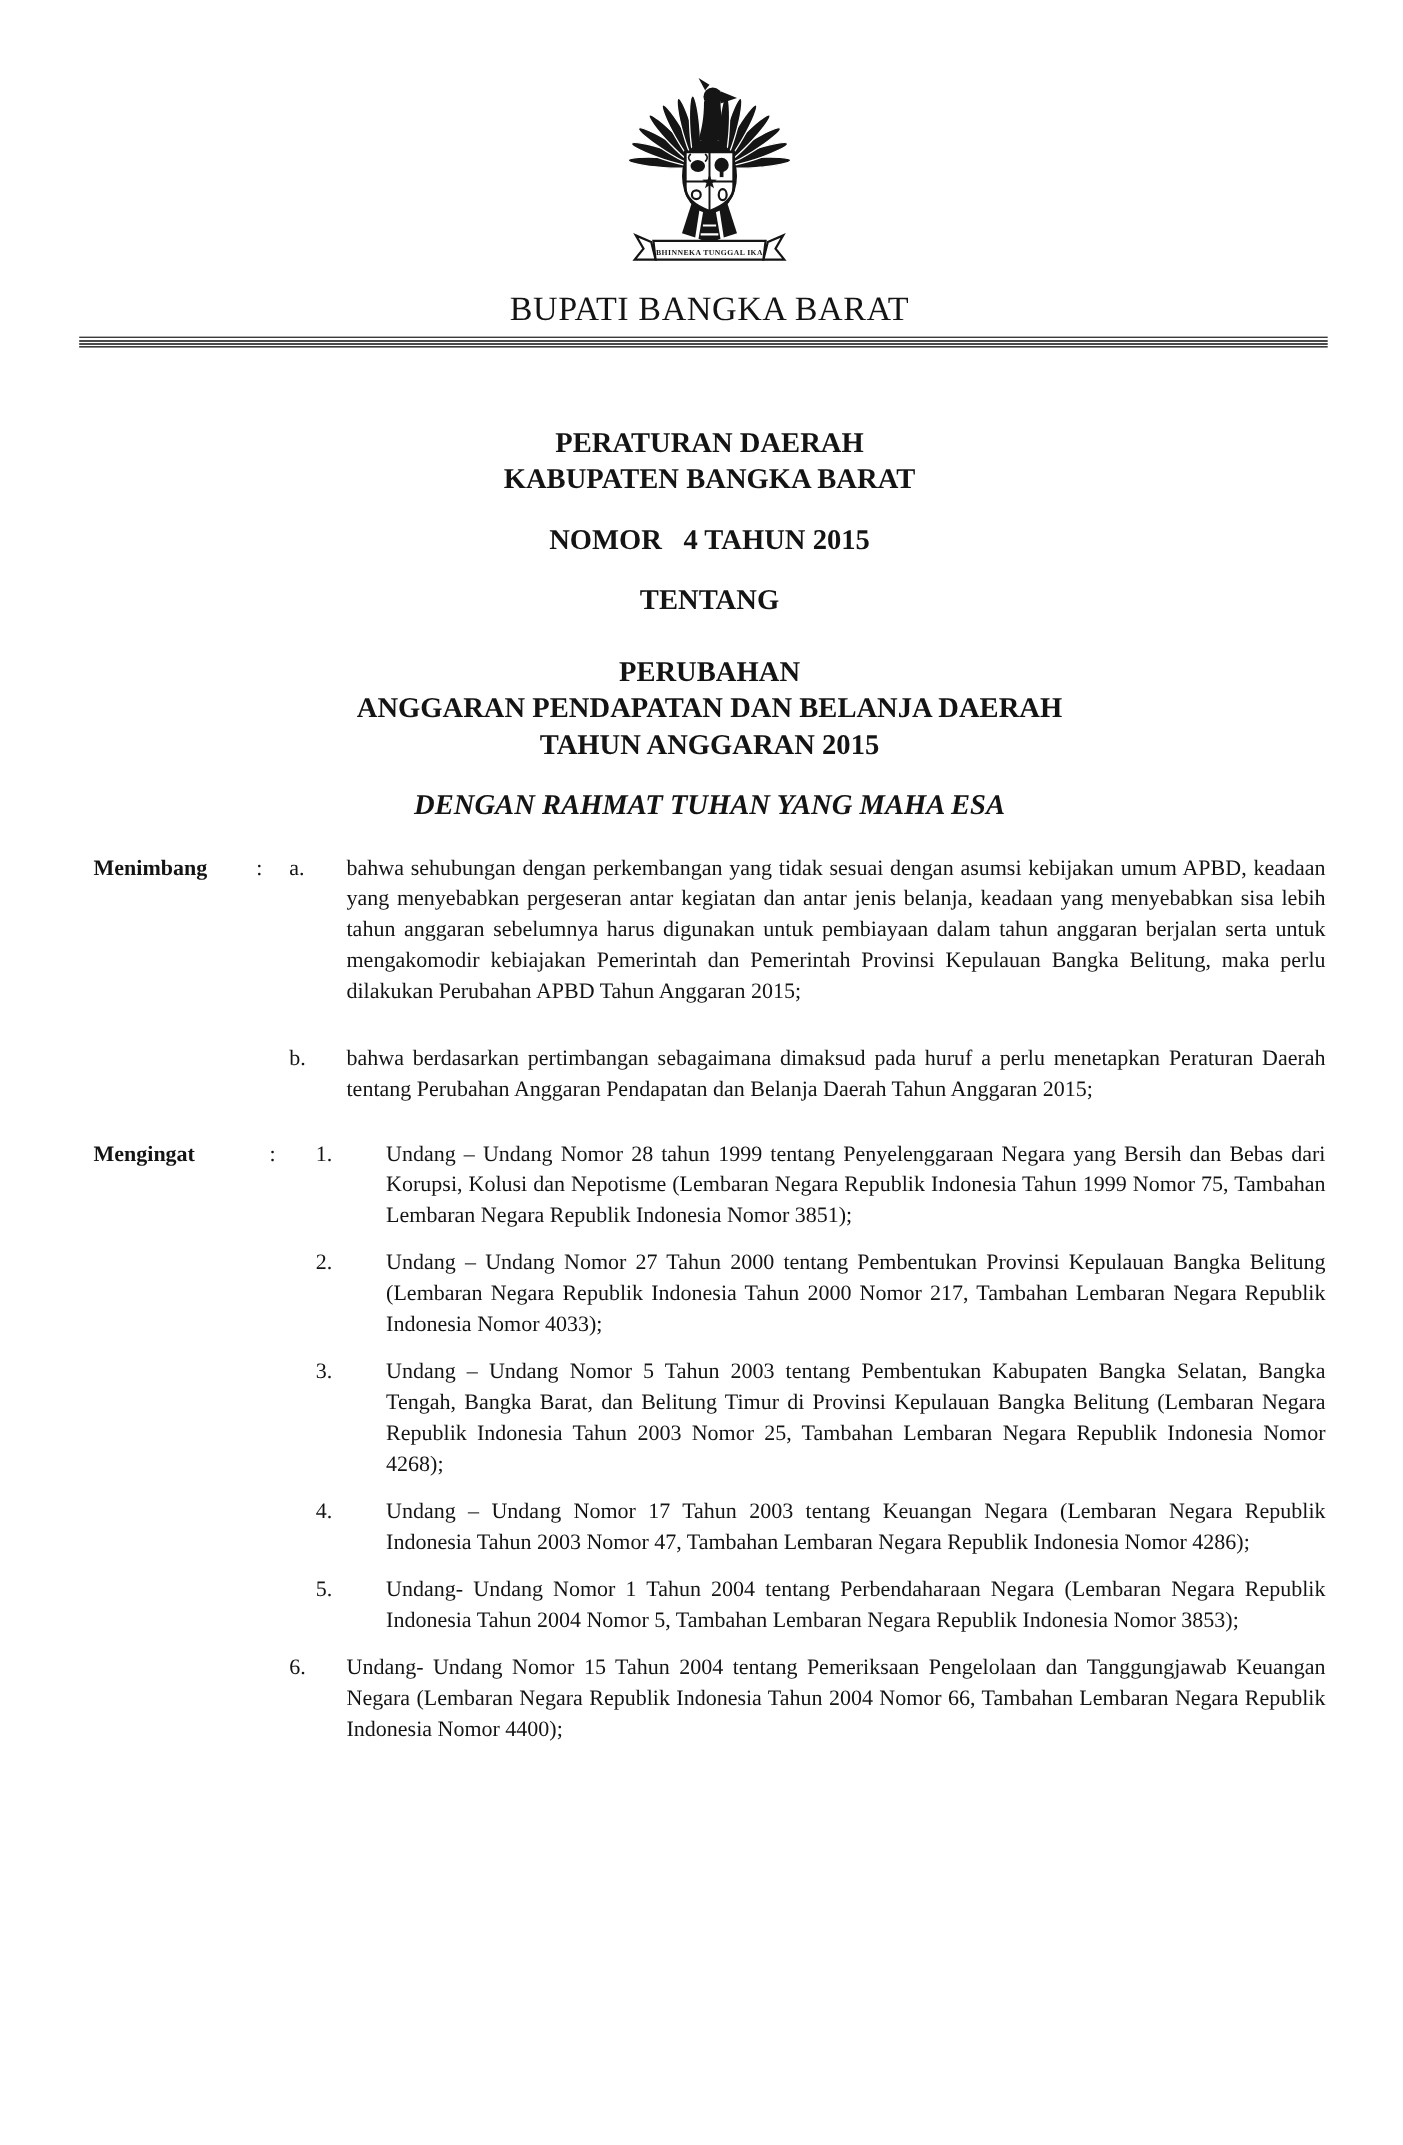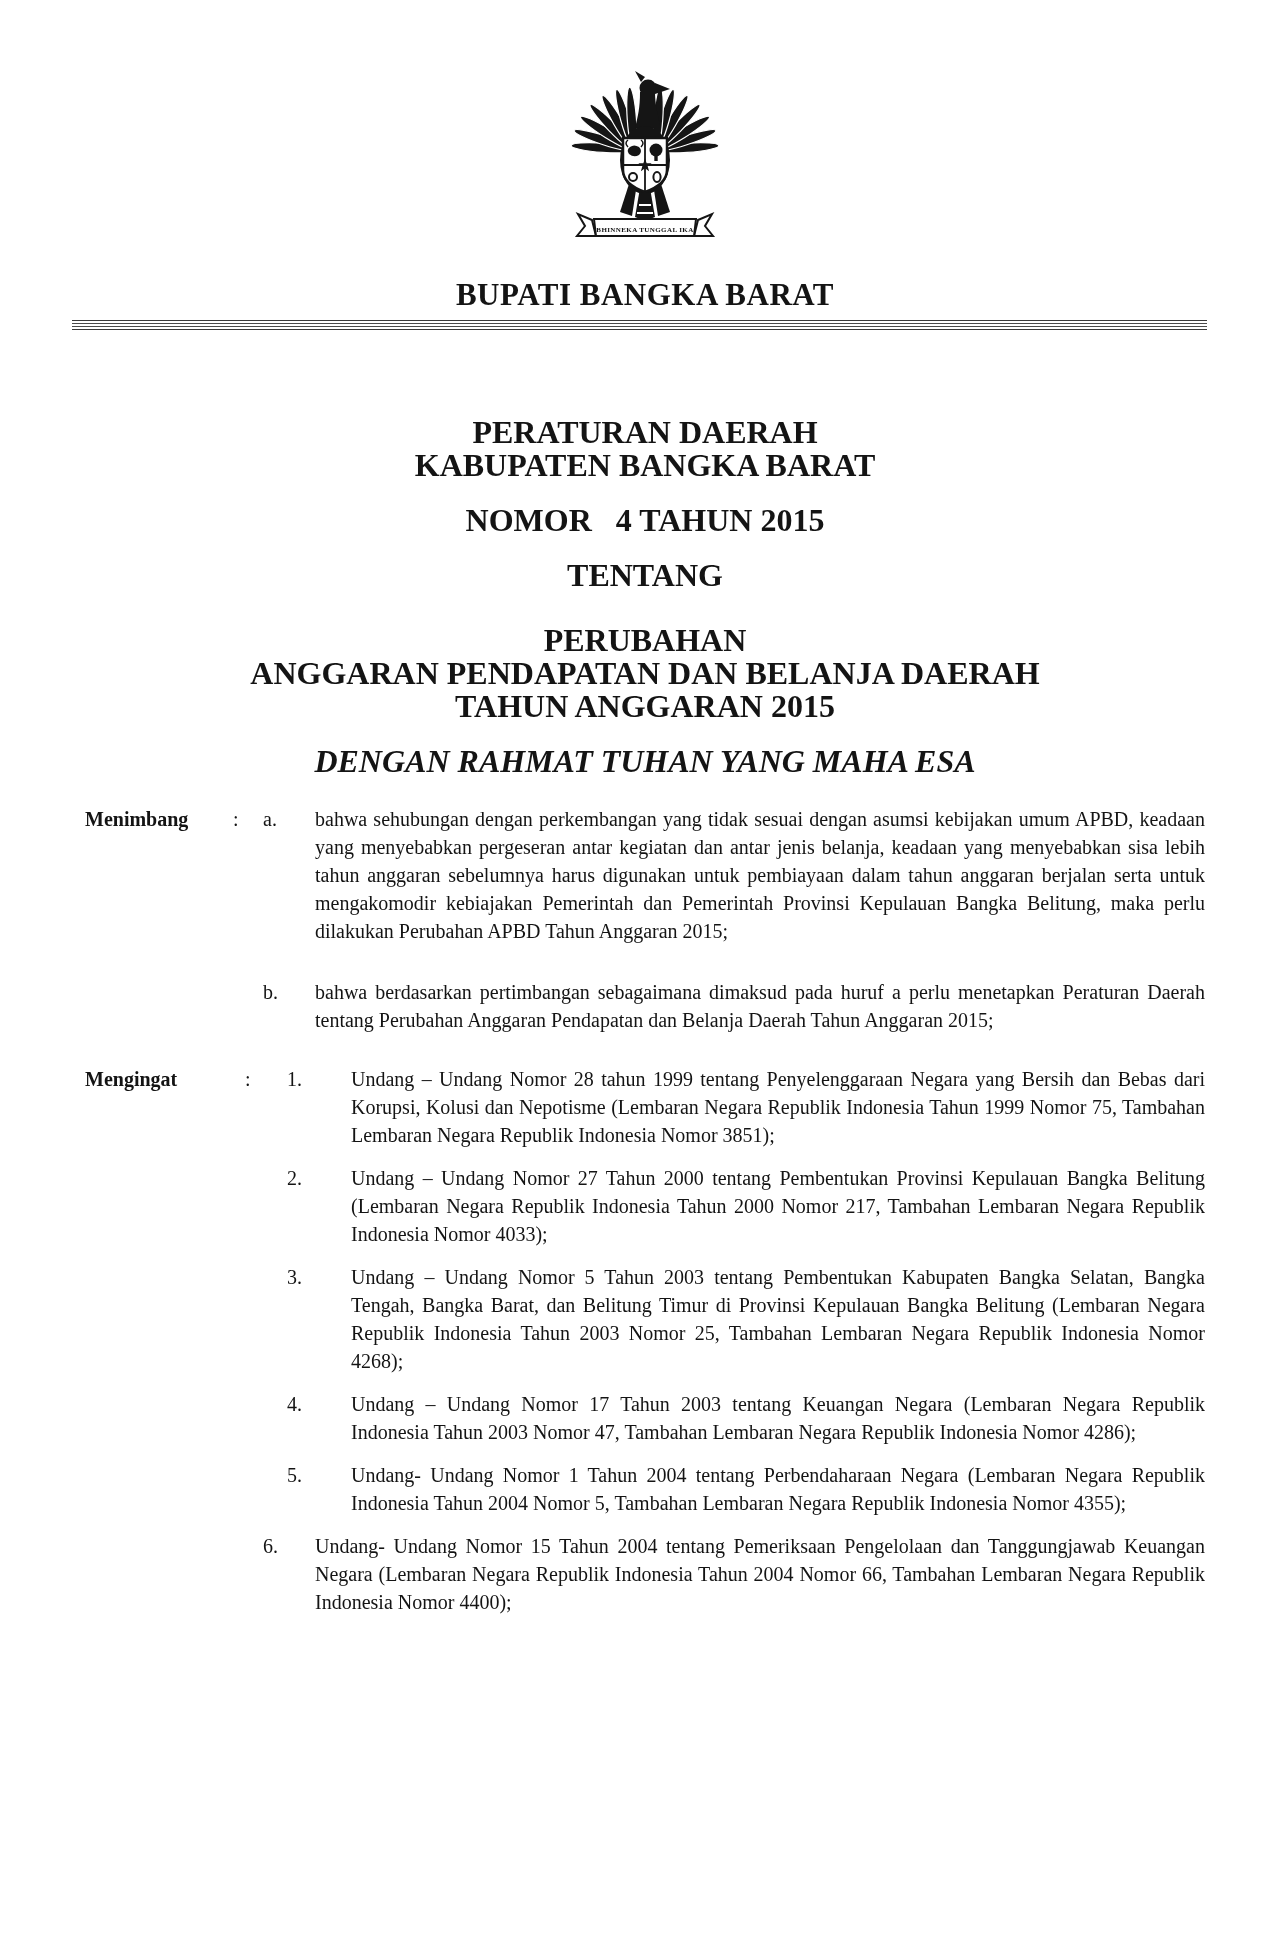--- a/index.html
+++ b/index.html
@@ -17,47 +17,47 @@
     left: 85px;
     top: 0;
     width: 1120px;
   }
   .emblem-wrap {
     padding-top: 66px;
     text-align: center;
     height: 182px;
   }
   .letterhead-title {
-    margin: 30px 0 0 0;
+    margin: 16px 0 0 0;
     text-align: center;
     font-size: 31px;
     line-height: 34px;
-    font-weight: bold;
+    font-weight: normal;
     letter-spacing: 0.5px;
     white-space: pre-wrap;
   }
   .head-rule {
     margin-top: 8px;
     margin-left: -13px;
     margin-right: -2px;
     height: 10px;
     background: linear-gradient(to bottom,
       #3a3a3a 0px, #3a3a3a 1.5px,
       #ffffff 1.5px, #ffffff 3px,
       #4a4a4a 3px, #4a4a4a 4.5px,
       #ffffff 4.5px, #ffffff 6px,
       #4a4a4a 6px, #4a4a4a 7.5px,
       #ffffff 7.5px, #ffffff 8.7px,
       #3a3a3a 8.7px, #3a3a3a 10px);
   }
   .doc-heading { padding-top: 70px; }
   .doc-heading p {
-    margin: 16px 0 22px 0;
+    margin: 0 0 22px 0;
     text-align: center;
-    font-size: 32px;
+    font-size: 26px;
     line-height: 33px;
     font-weight: bold;
     white-space: pre-wrap;
   }
   .doc-heading p.gap-lg { margin-bottom: 32px; }
   .doc-heading p.gap-md { margin-bottom: 26px; font-style: italic; }
   .clauses { margin-top: 27px; }
   .clause-row {
     display: grid;
     grid-template-columns: 148px 30px 52px 1fr;
@@ -194,21 +194,21 @@
         <div class="c-label"></div>
         <div class="c-colon"></div>
         <div class="c-marker">4.</div>
         <div class="c-text">Undang – Undang Nomor 17 Tahun 2003 tentang Keuangan Negara (Lembaran Negara Republik Indonesia Tahun 2003 Nomor 47, Tambahan Lembaran Negara Republik Indonesia Nomor 4286);</div>
       </div>
 
       <div class="clause-row list-gap">
         <div class="c-label"></div>
         <div class="c-colon"></div>
         <div class="c-marker">5.</div>
-        <div class="c-text">Undang- Undang Nomor 1 Tahun 2004 tentang Perbendaharaan Negara (Lembaran Negara Republik Indonesia Tahun 2004 Nomor 5, Tambahan Lembaran Negara Republik Indonesia Nomor 4355);</div>
+        <div class="c-text">Undang- Undang Nomor 1 Tahun 2004 tentang Perbendaharaan Negara (Lembaran Negara Republik Indonesia Tahun 2004 Nomor 5, Tambahan Lembaran Negara Republik Indonesia Nomor 3853);</div>
       </div>
 
       <div class="clause-row">
         <div class="c-label"></div>
         <div class="c-colon"></div>
         <div class="c-marker">6.</div>
         <div class="c-text">Undang- Undang Nomor 15 Tahun 2004  tentang Pemeriksaan Pengelolaan dan Tanggungjawab Keuangan Negara (Lembaran Negara Republik Indonesia Tahun 2004 Nomor 66, Tambahan Lembaran Negara Republik Indonesia Nomor 4400);</div>
       </div>
 
     </div>

